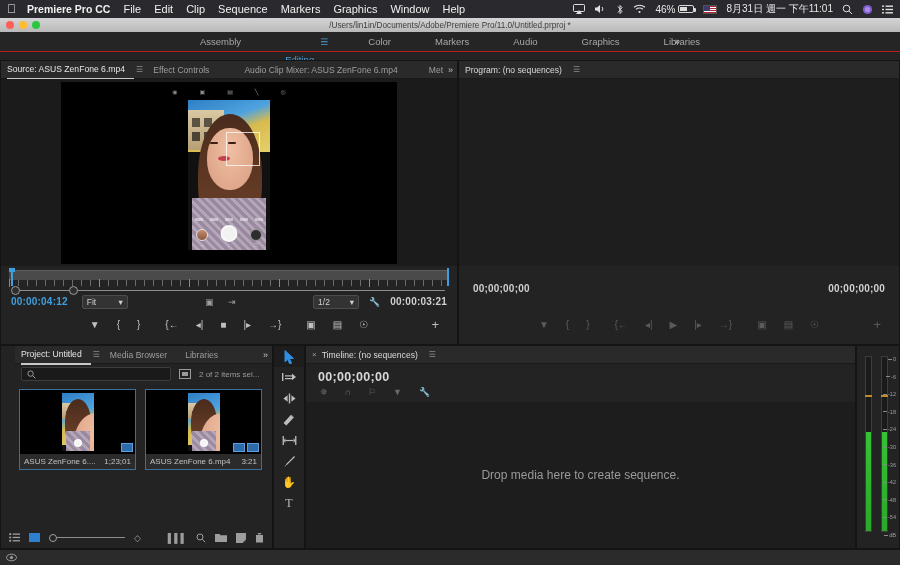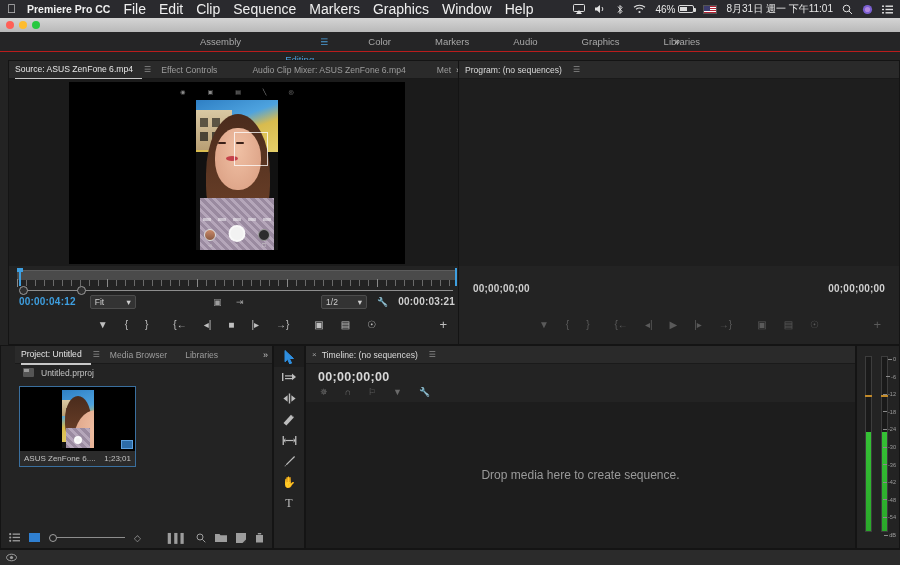--- a/index.html
+++ b/index.html
@@ -13,21 +13,21 @@
   .app { position: relative; width: 900px; height: 565px; background: #232323; }
 
   
   .macbar {
     position: absolute; top: 0; left: 0; width: 900px; height: 18px;
     background: #2a2a2e; display: flex; align-items: center;
     padding: 0 7px; font-size: 10.5px; color: #f0f0f0;
   }
   .macbar .apple { font-size: 12px; margin-right: 11px; line-height: 1; }
   .macbar .appname { font-weight: bold; margin-right: 13px; font-size: 10.5px; }
-  .macbar .mi { margin-right: 13px; font-size: 14px; color: #efefef; text-align: right; }
+  .macbar .mi { margin-right: 13px; font-size: 11px; color: #efefef; text-align: right; }
   .macbar .spacer { flex: 1; }
   .macbar .ri { margin-left: 9px; display: flex; align-items: center; font-size: 10px; color: #e8e8e8; }
   .batt {
     display:inline-block; width: 16px; height: 8px; border: 1px solid #dcdcdc;
     border-radius: 2px; position: relative; margin-left: 3px;
   }
   .batt:after { content:""; position:absolute; right:-3px; top:2px; width:2px; height:4px; background:#dcdcdc; border-radius:0 1px 1px 0;}
   .batt i { position:absolute; left:1px; top:1px; bottom:1px; width:45%; background:#dcdcdc; display:block; }
   .flag { width: 14px; height: 9px; background: linear-gradient(#b22234 0 14%, #fff 14% 28%, #b22234 28% 42%, #fff 42% 57%, #b22234 57% 71%, #fff 71% 85%, #b22234 85% 100%); position: relative; border:.5px solid #555; }
   .flag:before { content:""; position:absolute; left:0; top:0; width:6px; height:5px; background:#3c3b6e; }
@@ -64,21 +64,21 @@
     border-bottom: 1px solid #1a1a1a;
   }
   .ptab { padding: 0 9px 0 0; white-space: nowrap; line-height: 18px; }
   .ptab.active { color: #e6e6e6; border-bottom: 2px solid #c8c8c8; padding-bottom: 0; }
   .ptab.first { padding-left: 0; }
   .tab-ham { font-size: 8px; color: #8c8c8c; margin: 0 10px 0 2px; }
   .tab-overflow { position: absolute; right: 4px; color: #c2c2c2; font-size: 9px; }
   .tab-close { font-size: 8px; color: #9d9d9d; margin-right: 5px; }
 
   
-  #source-panel { left: 8px; top: 60px; width: 458px; height: 285px; }
+  #source-panel { left: 0; top: 60px; width: 458px; height: 285px; }
   .monitor-stage { position: relative; height: 187px; background: #1b1b1b; display: flex; align-items: center; justify-content: center; }
   .video-frame { width: 336px; height: 182px; background: #000; position: relative; overflow: hidden; }
   .phone { position: absolute; left: 50%; transform: translateX(-50%); top: 18px; width: 82px; height: 150px; overflow: hidden; background:#111; }
   .ph-sky { position:absolute; top:0; left:0; right:0; height: 52px; background: linear-gradient(160deg,#2e7fc4 0%, #4ea3df 40%, #d8bb4e 60%, #e6d06a 100%); }
   .ph-bldg { position:absolute; top:10px; left:0; width:36px; height:40px; background: linear-gradient(#d9c9a4,#b89f74); }
   .ph-bldg:after{content:"";position:absolute;left:4px;top:8px;width:8px;height:9px;background:#5b5443;box-shadow:12px 0 0 #5b5443, 0 14px 0 #4b4436, 12px 14px 0 #4b4436;}
   .ph-hair { position:absolute; left:10px; top:14px; width:64px; height:120px; background: linear-gradient(#4a2b1c, #70432a); border-radius: 50% 50% 40% 40%; }
   .ph-hair:after{content:"";position:absolute;left:9px;top:14px;width:46px;height:62px;border-radius:48%;background:radial-gradient(ellipse at 50% 35%,#f0c0a4,#d89c80);}
   .ph-eye { position:absolute; width:8px;height:2px;background:#3a2018;border-radius:2px;top:42px;}
   .ph-eye.l{left:22px;} .ph-eye.r{left:40px;}
@@ -253,20 +253,21 @@
         </svg>
     </span>
   </div>
 
   <div class="titlebar">
     <div class="traffic">
       <span class="dot r"></span>
       <span class="dot y"></span>
       <span class="dot g"></span>
     </div>
+    <div class="titlepath">/Users/lin1in/Documents/Adobe/Premiere Pro/11.0/Untitled.prproj *</div>
   </div>
 
   <div class="wsbar">
     <div class="ws-inner">
       <span class="ws-item">Assembly</span>
       <span class="ws-item active">Editing</span>
       <span class="ws-menu-ico">☰</span>
       <span class="ws-item">Color</span>
       <span class="ws-item">Markers</span>
       <span class="ws-item">Audio</span>
@@ -397,43 +398,73 @@
   </div>
 
   <div class="panel" id="project-panel">
     <div class="panel-tabs">
       <span class="ptab first active">Project: Untitled</span>
       <span class="tab-ham">☰</span>
       <span class="ptab">Media Browser</span>
       <span class="ptab" style="padding-left:9px">Libraries</span>
       <span class="tab-overflow">»</span>
     </div>
-    <div class="proj-root">
-      <span class="bin-ico"></span>
-      <span>Untitled.prproj</span>
+    <div class="proj-search">
+      <div class="search-box" title="">
+        <svg width="9" height="9" viewBox="0 0 9 9">
+            <circle cx="3.6" cy="3.6" r="2.7" fill="none" stroke="#9a9a9a" stroke-width="1"></circle>
+            <path d="M5.7 5.7L8.4 8.4" stroke="#9a9a9a" stroke-width="1"></path>
+          </svg>
+      </div>
+      <span>
+        <svg width="12" height="10" viewBox="0 0 12 10">
+            <rect x="0.5" y="0.5" width="11" height="9" fill="none" stroke="#9a9a9a"></rect>
+            <rect x="3" y="3" width="6" height="4" fill="#9a9a9a"></rect>
+          </svg>
+      </span>
+      <span class="proj-count">2 of 2 items sel...</span>
     </div>
     <div class="thumb-area">
       <div class="clip-card">
         <div class="clip-thumb">
           <div class="phone">
             <div class="ph-sky"></div>
               <div class="ph-bldg" style="width:14px;height:16px;"></div>
             <div class="ph-hair" style="left:3px;top:6px;width:26px;height:46px;"></div>
             <div class="ph-body" style="height:20px;"></div>
             <div class="ph-shutter" style="width:8px;height:8px;bottom:4px;"></div>
           </div>
           <div class="clip-badges">
             <span class="badge-ico"></span>
           </div>
         </div>
         <div class="clip-meta">
           <span>ASUS ZenFone 6....</span>
           <span>1;23;01</span>
         </div>
       </div>
+      <div class="clip-card">
+        <div class="clip-thumb">
+          <div class="phone">
+            <div class="ph-sky"></div>
+              <div class="ph-bldg" style="width:14px;height:16px;"></div>
+            <div class="ph-hair" style="left:3px;top:6px;width:26px;height:46px;"></div>
+            <div class="ph-body" style="height:20px;"></div>
+            <div class="ph-shutter" style="width:8px;height:8px;bottom:4px;"></div>
+          </div>
+          <div class="clip-badges">
+            <span class="badge-ico"></span>
+            <span class="badge-ico"></span>
+          </div>
+        </div>
+        <div class="clip-meta">
+          <span>ASUS ZenFone 6.mp4</span>
+          <span>3:21</span>
+        </div>
+      </div>
     </div>
     <div class="proj-footer">
       <span>
         <svg width="11" height="9" viewBox="0 0 11 9">
             <g fill="#9d9d9d">
               <circle cx="1.2" cy="1.2" r="1.1"></circle>
               <circle cx="1.2" cy="4.5" r="1.1"></circle>
               <circle cx="1.2" cy="7.8" r="1.1"></circle>
               <rect x="3.6" y="0.5" width="7.4" height="1.3"></rect>
               <rect x="3.6" y="3.8" width="7.4" height="1.3"></rect>

